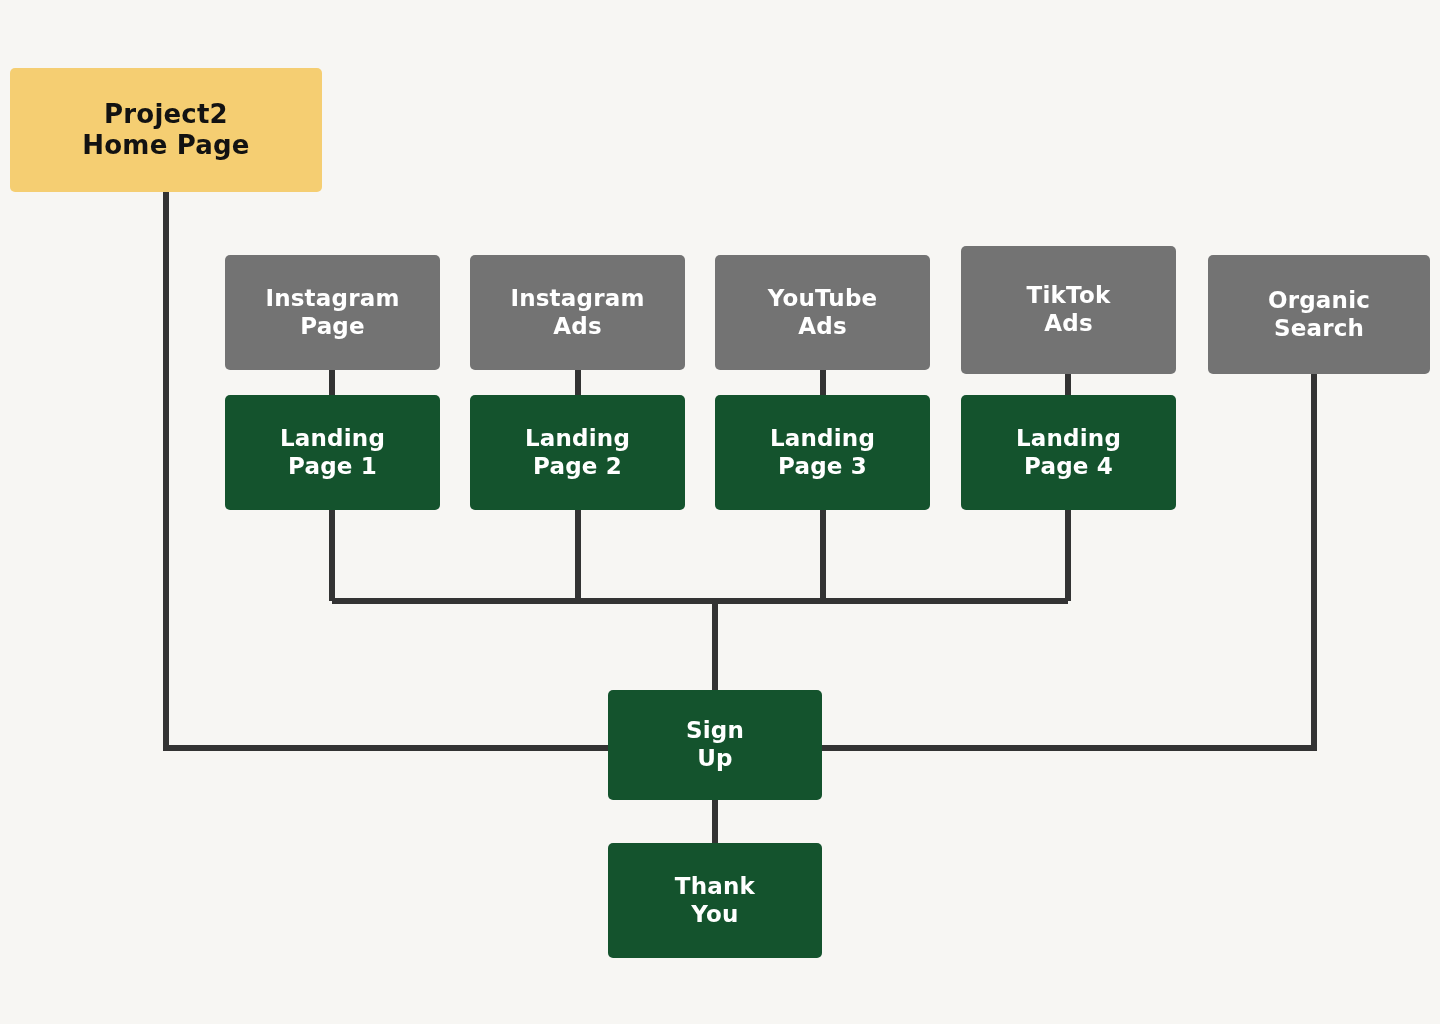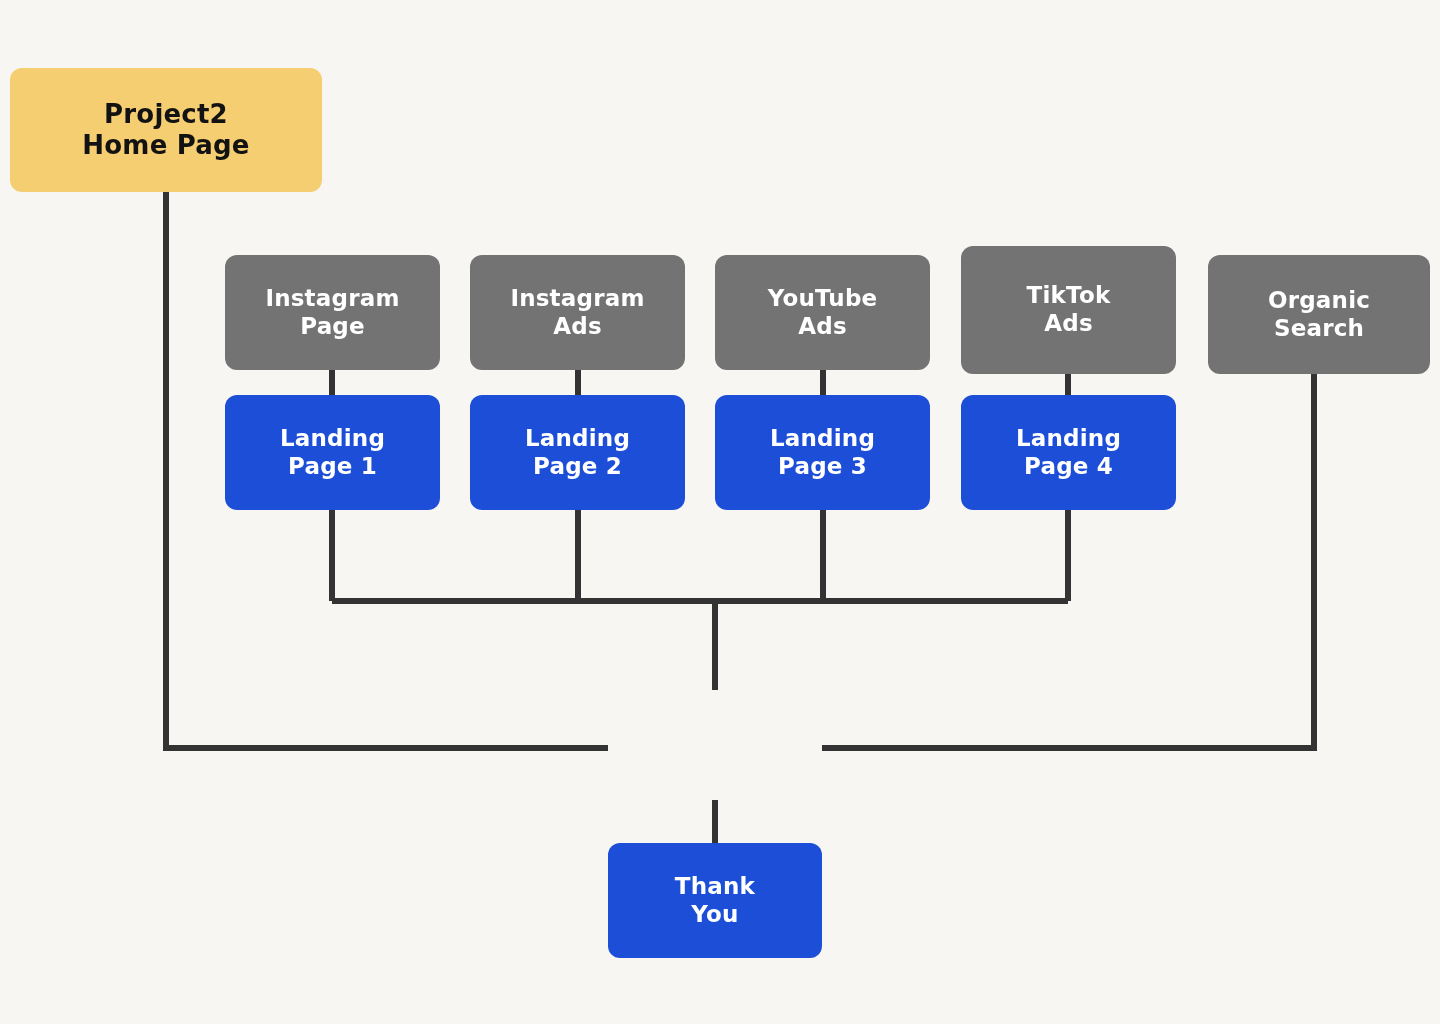--- a/index.html
+++ b/index.html
@@ -30,21 +30,21 @@
     pointer-events: none;
   }
   .node {
     position: absolute;
     z-index: 2;
     box-sizing: border-box;
     display: flex;
     flex-direction: column;
     align-items: center;
     justify-content: center;
-    border-radius: 12px;
+    border-radius: 5px;
     line-height: 1.2;
     letter-spacing: 0.2px;
   }
   .node .line1,
   .node .line2 {
     display: block;
     white-space: nowrap;
   }
   .node-home {
     background: #f5ce72;
@@ -52,21 +52,21 @@
     font-size: 26px;
     font-weight: bold;
   }
   .node-source {
     background: #737373;
     color: #ffffff;
     font-size: 23px;
     font-weight: bold;
   }
   .node-page {
-    background: #1d4ed8;
+    background: #14532d;
     color: #ffffff;
     font-size: 23px;
     font-weight: bold;
   }
 </style>
 </head>
 <body>
 
 <div id="canvas">
 
@@ -119,17 +119,21 @@
       <span class="line2">Page 2</span>
     </div>
     <div class="node node-page" style="left: 715px; top: 395px; width: 215px; height: 115px;">
       <span class="line1">Landing</span>
       <span class="line2">Page 3</span>
     </div>
     <div class="node node-page" style="left: 961px; top: 395px; width: 215px; height: 115px;">
       <span class="line1">Landing</span>
       <span class="line2">Page 4</span>
     </div>
+    <div class="node node-page" style="left: 608px; top: 690px; width: 214px; height: 110px;">
+      <span class="line1">Sign</span>
+      <span class="line2">Up</span>
+    </div>
     <div class="node node-page" style="left: 608px; top: 843px; width: 214px; height: 115px;">
       <span class="line1">Thank</span>
       <span class="line2">You</span>
     </div>
   </div>
 
 </body></html>

